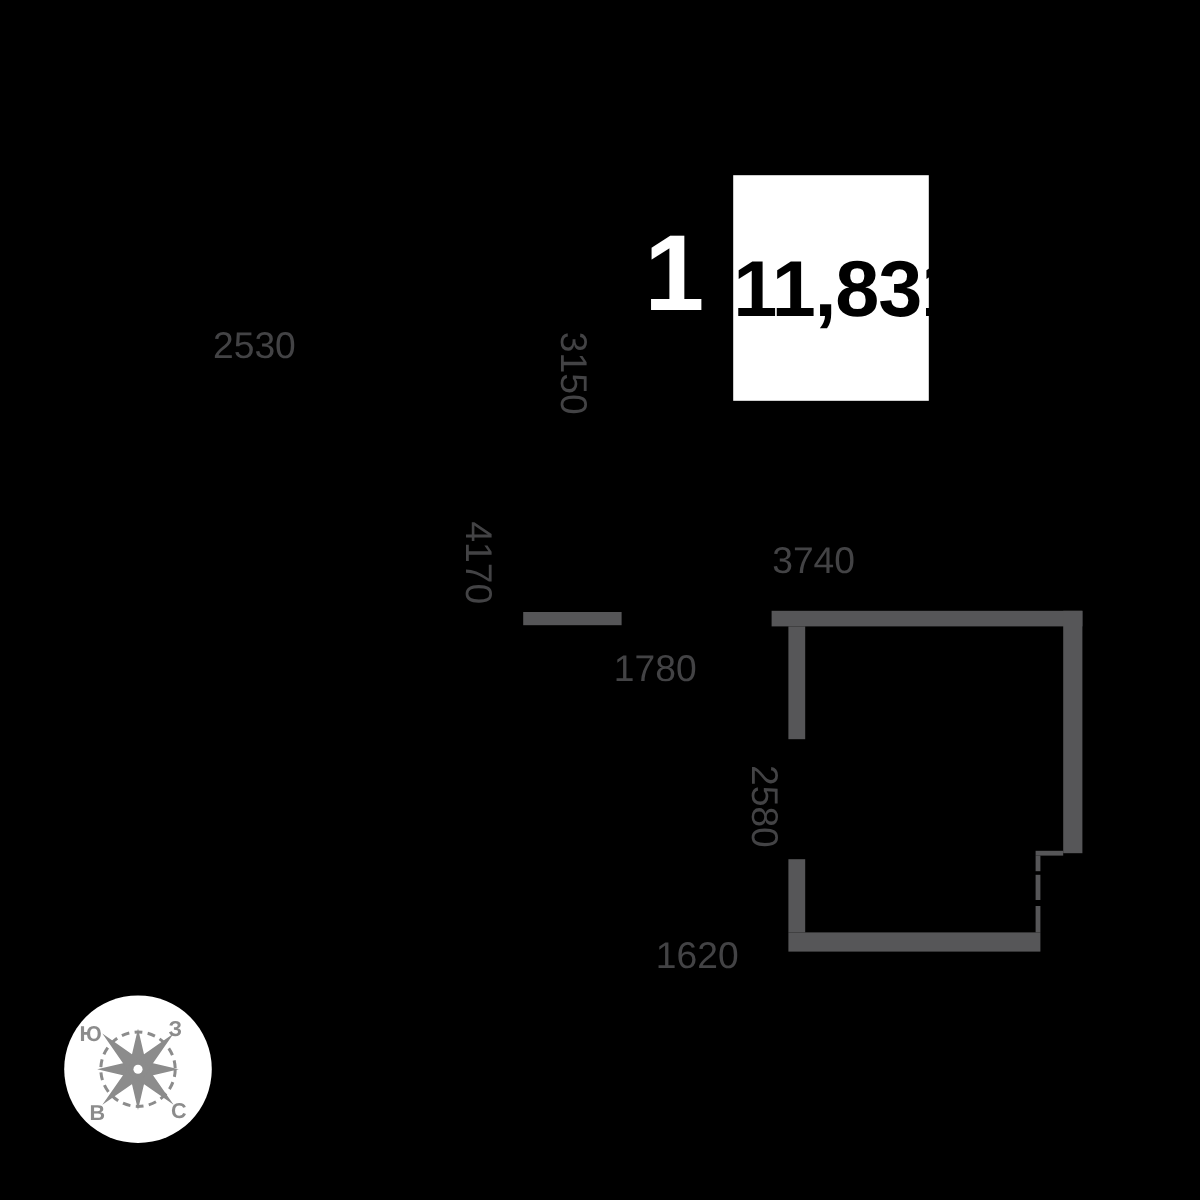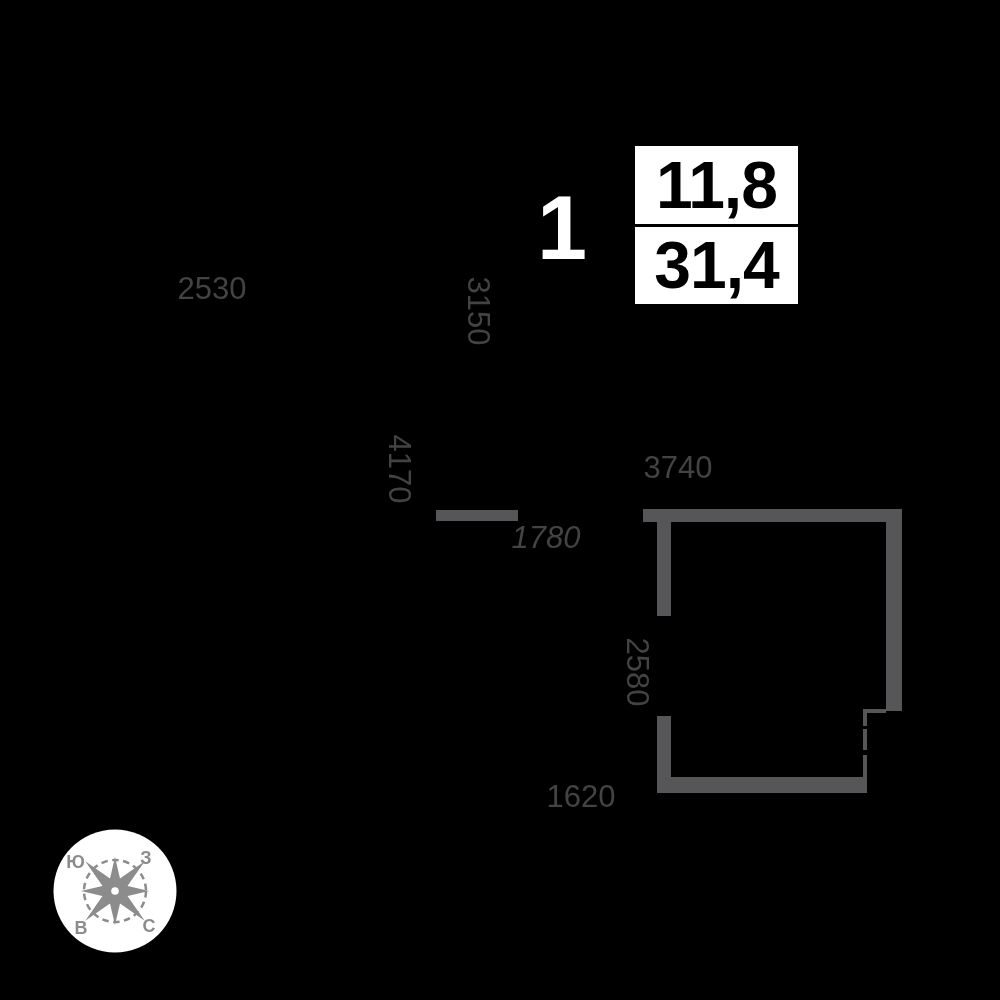--- a/index.html
+++ b/index.html
@@ -41,25 +41,24 @@
     font-size: 90px;
     font-weight: bold;
     line-height: 1;
     color: var(--rooms-text, #ffffff);
   }
   .area-box {
     position: absolute;
     left: 611px;
     top: 146px;
     width: 163px;
-    height: 158px;
+    height: 188px;
     background: var(--info-box-bg, #ffffff);
     display: flex;
-    flex-direction: column;
-    margin-left: 24px;
+    flex-direction: row;
   }
   .area-half {
     flex: 1;
     display: flex;
     align-items: center;
     justify-content: center;
     font-size: 66px;
     font-weight: bold;
     color: var(--info-text, #000000);
     letter-spacing: -1px;
@@ -86,21 +85,21 @@
 </style>
 </head>
 <body>
 
 <div class="canvas">
 
   <div class="dim" style="left:212px; top:288px;">2530</div>
   <div class="dim v" style="left:478px; top:311px;">3150</div>
   <div class="dim v" style="left:399px; top:469px;">4170</div>
   <div class="dim" style="left:678px; top:467px;">3740</div>
-  <div class="dim" style="left:546px; top:537px;font-style:italic;">1780</div>
+  <div class="dim" style="left:546px; top:557px;">1780</div>
   <div class="dim v" style="left:637px; top:672px;">2580</div>
   <div class="dim" style="left:581px; top:796px;">1620</div>
 
   <div class="wall" style="left:436px; top:510px; width:82px;  height:11px;"></div>
   <div class="wall" style="left:643px; top:509px; width:259px; height:13px;"></div>
   <div class="wall" style="left:657px; top:522px; width:14px;  height:94px;"></div>
   <div class="wall" style="left:657px; top:716px; width:14px;  height:61px;"></div>
   <div class="wall" style="left:657px; top:777px; width:210px; height:16px;"></div>
   <div class="wall" style="left:886px; top:509px; width:16px;  height:202px;"></div>
   <div class="wall" style="left:863px; top:709px; width:23px;  height:4px;"></div>

